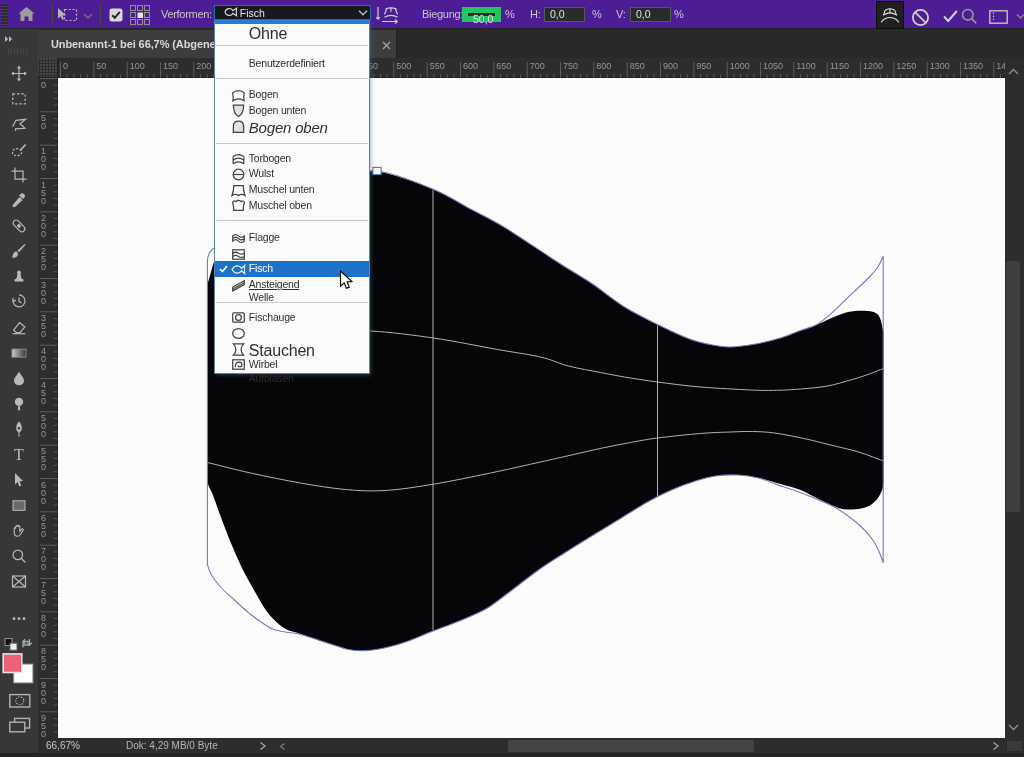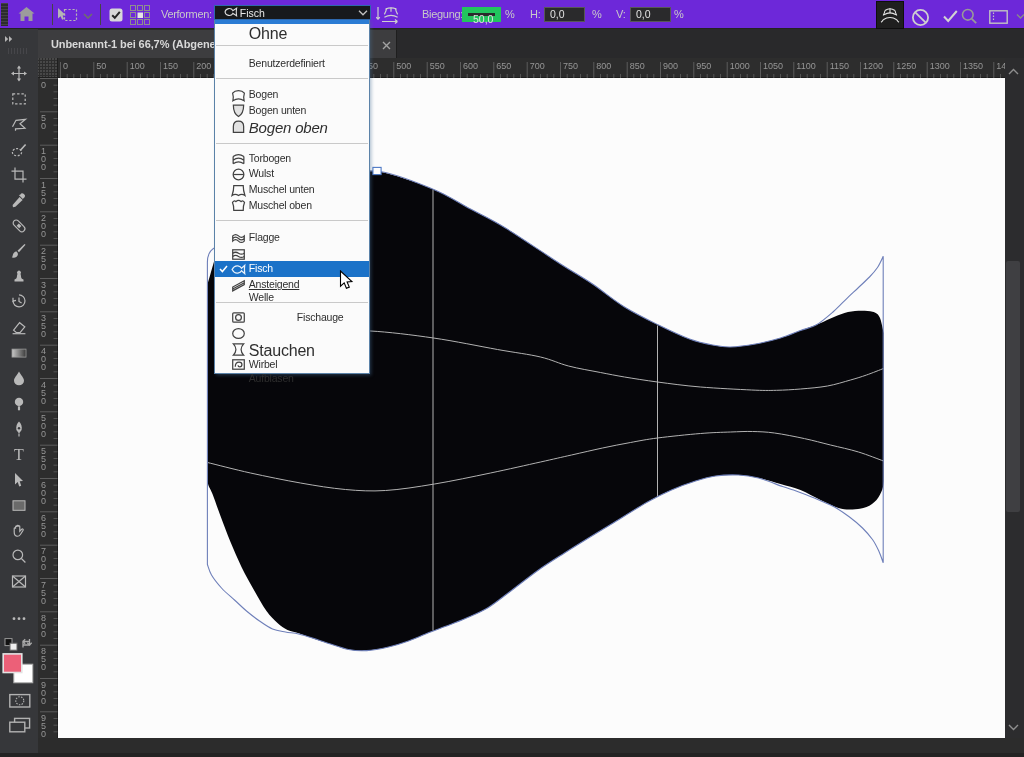--- a/index.html
+++ b/index.html
@@ -6,21 +6,21 @@
   html,body { width:1024px; height:757px; overflow:hidden; background:#2c2c2c;
     font-family:"Liberation Sans", sans-serif; }
   .abs { position:absolute; }
   #page { position:relative; width:1024px; height:757px; }
   svg { display:block; }
 </style>
 </head>
 <body>
 <div id="page">
 
-  <div class="abs" style="left:0;top:0;width:1024px;height:29px;background:#6d28d9;border-bottom:1px solid #232323;padding-left:12px;">
+  <div class="abs" style="left:0;top:0;width:1024px;height:29px;background:#4c1d95;border-bottom:1px solid #232323;padding-left:12px;">
     <div class="abs" style="left:1px;top:3px;width:7px;height:23px;background:repeating-linear-gradient(180deg,#434343 0 1px,#2c2c2c 1px 3px);"></div>
     <svg class="abs" style="left:18px;top:7px" width="17" height="15" viewBox="0 0 17 15">
       <path d="M8.5,0 L0.5,6.5 H2.5 V14 H6.5 V9.5 H10.5 V14 H14.5 V6.5 H16.5 Z" fill="#9c9c9c"></path>
     </svg>
     <div class="abs" style="left:52px;top:4px;width:1px;height:21px;background:#454545;"></div>
     <svg class="abs" style="left:57px;top:8px" width="22" height="14" viewBox="0 0 22 14">
       <rect x="7.5" y="1.5" width="12" height="11" fill="none" stroke="#b5b5b5" stroke-width="1.2" stroke-dasharray="2.2,1.8"></rect>
       <path d="M1,0 L1,10.5 L3.6,8.2 L5.1,11.8 L7.0,11 L5.6,7.5 L8.8,7.3 Z" fill="#b5b5b5"></path>
     </svg>
     <svg class="abs" style="left:83px;top:13px" width="10" height="6" viewBox="0 0 10 6">
@@ -567,20 +567,35 @@
 
   <div class="abs" style="left:1005px;top:58px;width:19px;height:680px;background:#2c2c2e;">
     <div class="abs" style="left:1px;top:203px;width:13.5px;height:251px;background:#3f3f42;border-radius:2px;"></div>
     <svg class="abs" style="left:3px;top:10px" width="11" height="7" viewBox="0 0 11 7">
         <path d="M1,6 L5.5,1.5 L10,6" fill="none" stroke="#8e8e8e" stroke-width="1.4"></path>
       </svg>
     <svg class="abs" style="left:3px;top:666px" width="11" height="7" viewBox="0 0 11 7">
         <path d="M1,1 L5.5,5.5 L10,1" fill="none" stroke="#8e8e8e" stroke-width="1.4"></path>
       </svg>
   </div>
+  <div class="abs" style="left:38px;top:738px;width:986px;height:14.5px;background:#2d2d2e;">
+    <div class="abs" style="left:8px;top:2px;font-size:10px;color:#c6c6c6;">66,67%</div>
+    <div class="abs" style="left:88px;top:2px;font-size:10px;color:#b5b5b5;">Dok: 4,29 MB/0 Byte</div>
+    <svg class="abs" style="left:221px;top:3.5px" width="8" height="8" viewBox="0 0 8 8">
+        <path d="M1.5,0.5 L6,4 L1.5,7.5" fill="none" stroke="#9a9a9a" stroke-width="1.5"></path>
+      </svg>
+    <svg class="abs" style="left:241px;top:4.5px" width="7" height="7" viewBox="0 0 7 7">
+        <path d="M5.5,0.5 L1.5,3.5 L5.5,6.5" fill="none" stroke="#787878" stroke-width="1.3"></path>
+      </svg>
+    <div class="abs" style="left:470px;top:2px;width:246px;height:11.5px;background:#454547;border-radius:2px;"></div>
+    <svg class="abs" style="left:954px;top:3.5px" width="8" height="8" viewBox="0 0 8 8">
+        <path d="M1.5,0.5 L6,4 L1.5,7.5" fill="none" stroke="#9a9a9a" stroke-width="1.4"></path>
+      </svg>
+    <div class="abs" style="left:967.5px;top:1.5px;width:17px;height:12px;background:#3a3a3c;border:1px solid #2a2a2a;"></div>
+  </div>
   <div class="abs" style="left:0;top:752.5px;width:1024px;height:4.5px;background:#232323;"></div>
 
   <div class="abs" style="left:213.8px;top:19.3px;width:156.2px;height:354.4px;background:#fbfbfb;border:1px solid #5b82a8;box-shadow:1.5px 1.5px 3.5px rgba(70,110,150,0.45);z-index:40;">
     <div class="abs" style="left:0;top:0;width:154.2px;height:4px;background:#2b7cd4;"></div>
     <div class="abs" style="left:34px;top:4.8px;font-size:16px;letter-spacing:-0.2px;color:#2e2e2e;z-index:2;white-space:nowrap;">Ohne</div>
     <div class="abs" style="left:34px;top:37.0px;font-size:10.5px;letter-spacing:-0.2px;color:#2e2e2e;z-index:2;white-space:nowrap;">Benutzerdefiniert</div>
     <svg class="abs" style="left:16.5px;top:67.5px;z-index:2" width="15" height="15" viewBox="0 0 14 14">
         <g fill="none" stroke="#424242" stroke-width="1.15">
           <path d="M1.5,4.8 C4,1.8 10,1.8 12.5,4.8 C11.6,7.6 11.6,9.2 12.2,11.8 C9,9.7 5,9.7 1.8,11.8 C2.4,9.2 2.4,7.6 1.5,4.8 Z"></path>
         </g>
@@ -651,21 +666,21 @@
           <path d="M1.6,12 V8.4 L12.4,2.6 V6.2 Z M1.6,10.2 L12.4,4.4"></path>
         </g>
       </svg>
     <div class="abs" style="left:34px;top:257.8px;font-size:10.5px;letter-spacing:-0.2px;color:#2e2e2e;z-index:2;white-space:nowrap;text-decoration:underline;">Ansteigend</div>
     <svg class="abs" style="left:16.5px;top:290.2px;z-index:2" width="15" height="15" viewBox="0 0 14 14">
         <g fill="none" stroke="#424242" stroke-width="1.15">
           <rect x="1.6" y="2.6" width="10.8" height="8.8" rx="1"></rect>
           <circle cx="7" cy="7" r="2.7"></circle>
         </g>
       </svg>
-    <div class="abs" style="left:34px;top:290.5px;font-size:10.5px;letter-spacing:-0.2px;color:#2e2e2e;z-index:2;white-space:nowrap;margin-left:48px;">Fischauge</div>
+    <div class="abs" style="left:34px;top:290.5px;font-size:10.5px;letter-spacing:-0.2px;color:#2e2e2e;z-index:2;white-space:nowrap;">Fischauge</div>
     <svg class="abs" style="left:16.5px;top:305.9px;z-index:2" width="15" height="15" viewBox="0 0 14 14">
         <g fill="none" stroke="#424242" stroke-width="1.15">
           <ellipse cx="7" cy="7" rx="5.4" ry="4.6"></ellipse>
         </g>
       </svg>
     <div class="abs" style="left:34px;top:306.2px;font-size:10.5px;letter-spacing:-0.2px;color:#2e2e2e;z-index:2;white-space:nowrap;margin-top:46px;">Aufblasen</div>
     <svg class="abs" style="left:16.5px;top:321.5px;z-index:2" width="15" height="15" viewBox="0 0 14 14">
         <g fill="none" stroke="#424242" stroke-width="1.15">
           <path d="M2.2,1.8 H11.8 Q9.4,4.4 9.4,7 Q9.4,9.6 11.8,12.2 H2.2 Q4.6,9.6 4.6,7 Q4.6,4.4 2.2,1.8 Z"></path>
         </g>

